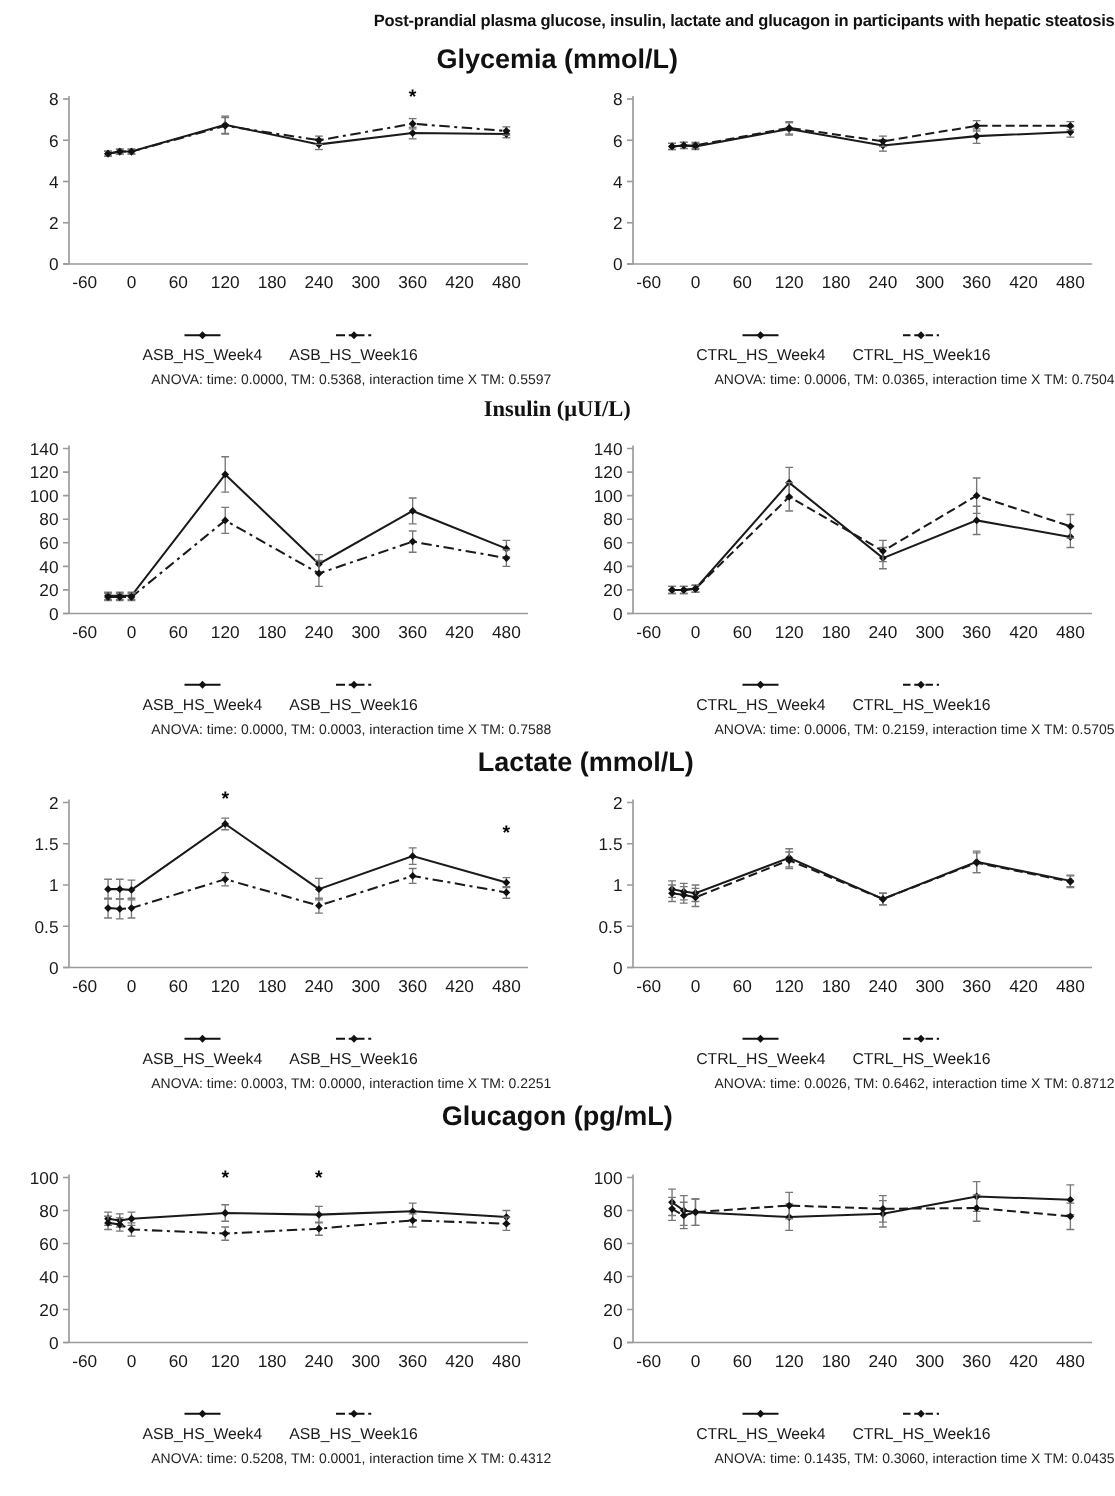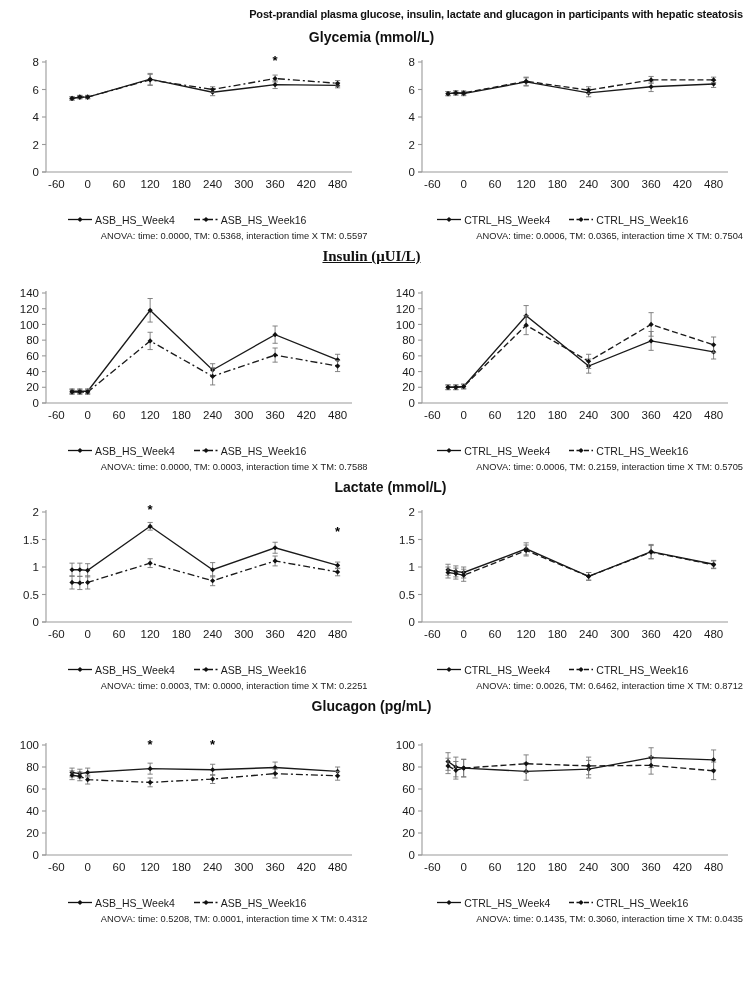--- a/index.html
+++ b/index.html
@@ -10,31 +10,31 @@
   }
   .figure-title{
     text-align:right;font-family:"Liberation Sans",sans-serif;
     font-weight:bold;font-size:11px;color:#111;
     padding-top:8px;letter-spacing:-0.15px;
   }
   .panel-title{
     text-align:center;font-weight:bold;color:#111;
     margin:0;line-height:1;
   }
-  .panel-title.sans{font-family:"Liberation Sans",sans-serif;font-size:14px;}
+  .panel-title.sans{font-family:"Liberation Sans",sans-serif;font-size:18px;}
   .panel-title.serif{font-family:"Liberation Serif",serif;font-size:15px;}
   .row{position:relative;width:743px;}
   .pair{display:flex;justify-content:flex-start;}
   .cell{width:371px;position:relative;}
   .chart-svg{display:block;}
   .legend{
     display:flex;justify-content:center;align-items:center;
     gap:18px;margin-top:-2px;
   }
-  .legend-item{display:flex;gap:2px;}
+  .legend-item{display:flex;align-items:center;gap:2px;flex-direction:column;}
   .legend-label{font-size:10.5px;color:#1a1a1a;font-family:"Liberation Sans",sans-serif;white-space:nowrap;}
   .anova{
     text-align:right;font-size:9.3px;color:#222;
     font-family:"Liberation Sans",sans-serif;margin-top:5px;white-space:nowrap;
   }
   .tick-lbl{font-size:11.5px;font-family:"Liberation Sans",sans-serif;fill:#1a1a1a;}
   .star{font-size:13px;font-family:"Liberation Sans",sans-serif;fill:#000;font-weight:bold;}
 </style>
 </head>
 <body>
@@ -244,21 +244,21 @@
                 <path d="M 13 2.9 L 15.6 5.5 L 13 8.1 L 10.4 5.5 Z" fill="#111"></path>
               </svg>
               <span class="legend-label">CTRL_HS_Week16</span>
             </div>
           </div>
           <div class="anova">ANOVA: time: 0.0006, TM: 0.0365, interaction time X TM: 0.7504</div>
         </div>
       </div>
     </div>
     <div class="row">
-      <div class="panel-title serif" style="margin-bottom: 15px; margin-top: 8px; text-decoration: underline;">Insulin (μUI/L)</div>
+      <div class="panel-title serif" style="margin-bottom: 4px; margin-top: 8px;">Insulin (μUI/L)</div>
       <div class="pair">
         <div class="cell" style="padding-left: 6px;">
           <svg width="352" height="168" class="chart-svg">
             <line x1="40" y1="12" x2="40" y2="124" stroke="#9a9a9a" stroke-width="1.1"></line>
             <line x1="36" y1="124" x2="346" y2="124" stroke="#9a9a9a" stroke-width="1.1"></line>
             <line x1="36" y1="124" x2="40" y2="124" stroke="#9a9a9a" stroke-width="1.1"></line>
             <text x="33" y="128.2" text-anchor="end" class="tick-lbl">0</text>
             <line x1="36" y1="108.28571428571429" x2="40" y2="108.28571428571429" stroke="#9a9a9a" stroke-width="1.1"></line>
             <text x="33" y="112.4857142857143" text-anchor="end" class="tick-lbl">20</text>
             <line x1="36" y1="92.57142857142857" x2="40" y2="92.57142857142857" stroke="#9a9a9a" stroke-width="1.1"></line>

